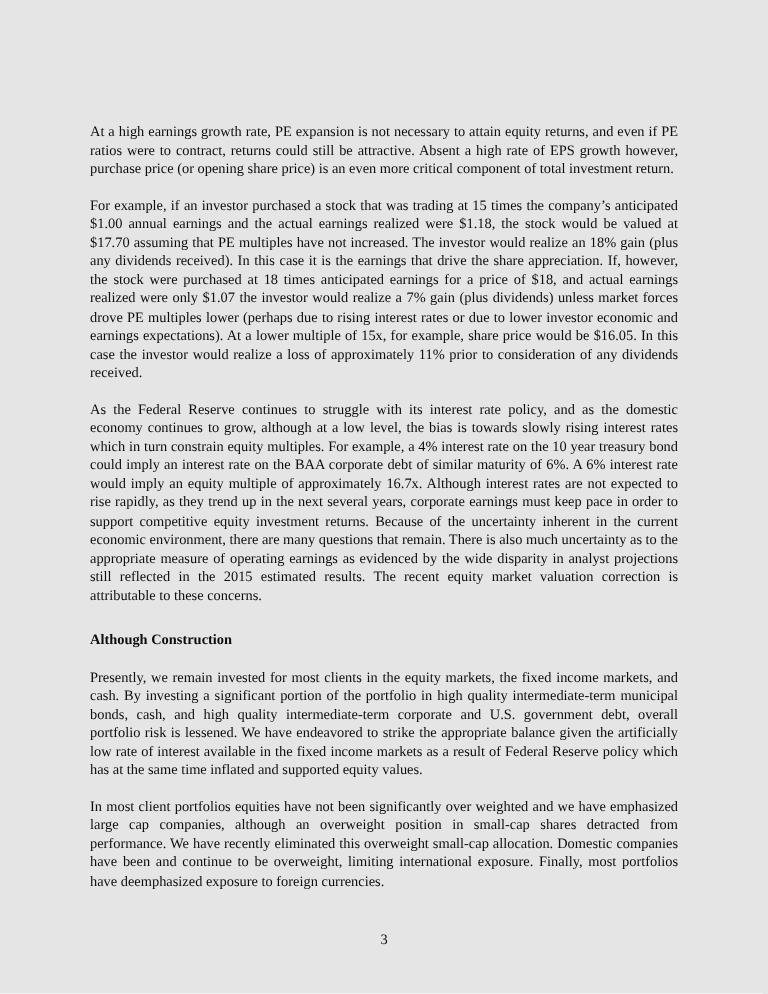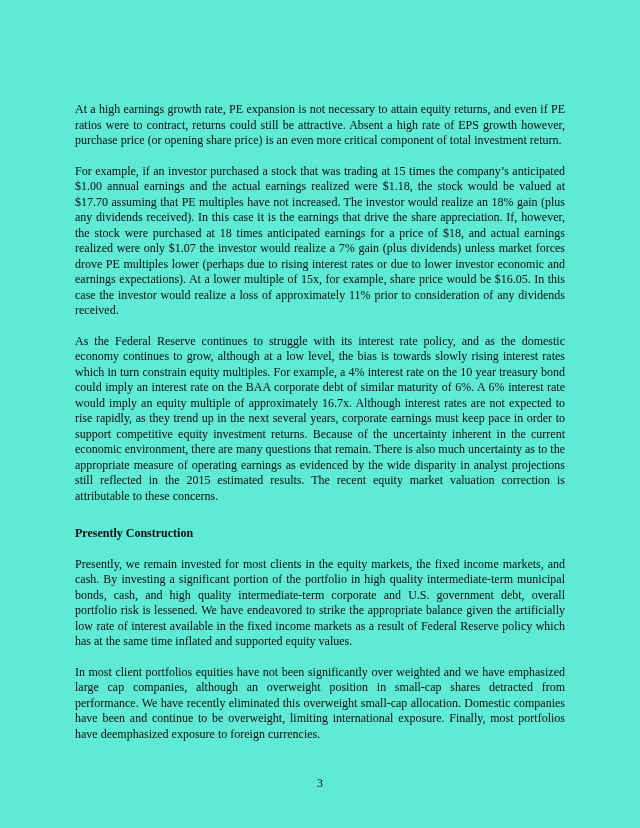--- a/index.html
+++ b/index.html
@@ -4,21 +4,21 @@
 <style>
   html, body {
     margin: 0;
     padding: 0;
     background: #ffffff;
   }
   .page {
     position: relative;
     width: 640px;
     height: 828px;
-    background: #5eead4;
+    background: #e5e5e5;
     font-family: "Liberation Serif", "DejaVu Serif", serif;
     color: #0d0d0d;
     overflow: hidden;
   }
   .content {
     position: absolute;
     top: 102px;
     left: 75px;
     width: 490px;
   }
@@ -47,18 +47,18 @@
   }
 </style>
 </head>
 <body>
 
 <div class="page">
   <div class="content">
     <p class="doc-para">At a high earnings growth rate, PE expansion is not necessary to attain equity returns, and even if PE ratios were to contract, returns could still be attractive. Absent a high rate of EPS growth however, purchase price (or opening share price) is an even more critical component of total investment return.</p>
     <p class="doc-para">For example, if an investor purchased a stock that was trading at 15 times the company’s anticipated $1.00 annual earnings and the actual earnings realized were $1.18, the stock would be valued at $17.70 assuming that PE multiples have not increased. The investor would realize an 18% gain (plus any dividends received). In this case it is the earnings that drive the share appreciation. If, however, the stock were purchased at 18 times anticipated earnings for a price of $18, and actual earnings realized were only $1.07 the investor would realize a 7% gain (plus dividends) unless market forces drove PE multiples lower (perhaps due to rising interest rates or due to lower investor economic and earnings expectations). At a lower multiple of 15x, for example, share price would be $16.05. In this case the investor would realize a loss of approximately 11% prior to consideration of any dividends received.</p>
     <p class="doc-para">As the Federal Reserve continues to struggle with its interest rate policy, and as the domestic economy continues to grow, although at a low level, the bias is towards slowly rising interest rates which in turn constrain equity multiples. For example, a 4% interest rate on the 10 year treasury bond could imply an interest rate on the BAA corporate debt of similar maturity of 6%. A 6% interest rate would imply an equity multiple of approximately 16.7x. Although interest rates are not expected to rise rapidly, as they trend up in the next several years, corporate earnings must keep pace in order to support competitive equity investment returns. Because of the uncertainty inherent in the current economic environment, there are many questions that remain. There is also much uncertainty as to the appropriate measure of operating earnings as evidenced by the wide disparity in analyst projections still reflected in the 2015 estimated results. The recent equity market valuation correction is attributable to these concerns.</p>
-    <h2 class="doc-heading">Presently Construction</h2>
+    <h2 class="doc-heading">Although Construction</h2>
     <p class="doc-para">Presently, we remain invested for most clients in the equity markets, the fixed income markets, and cash. By investing a significant portion of the portfolio in high quality intermediate-term municipal bonds, cash, and high quality intermediate-term corporate and U.S. government debt, overall portfolio risk is lessened. We have endeavored to strike the appropriate balance given the artificially low rate of interest available in the fixed income markets as a result of Federal Reserve policy which has at the same time inflated and supported equity values.</p>
     <p class="doc-para">In most client portfolios equities have not been significantly over weighted and we have emphasized large cap companies, although an overweight position in small-cap shares detracted from performance. We have recently eliminated this overweight small-cap allocation. Domestic companies have been and continue to be overweight, limiting international exposure. Finally, most portfolios have deemphasized exposure to foreign currencies.</p>
   </div>
   <div class="page-number">3</div>
 </div>
 
 </body></html>

